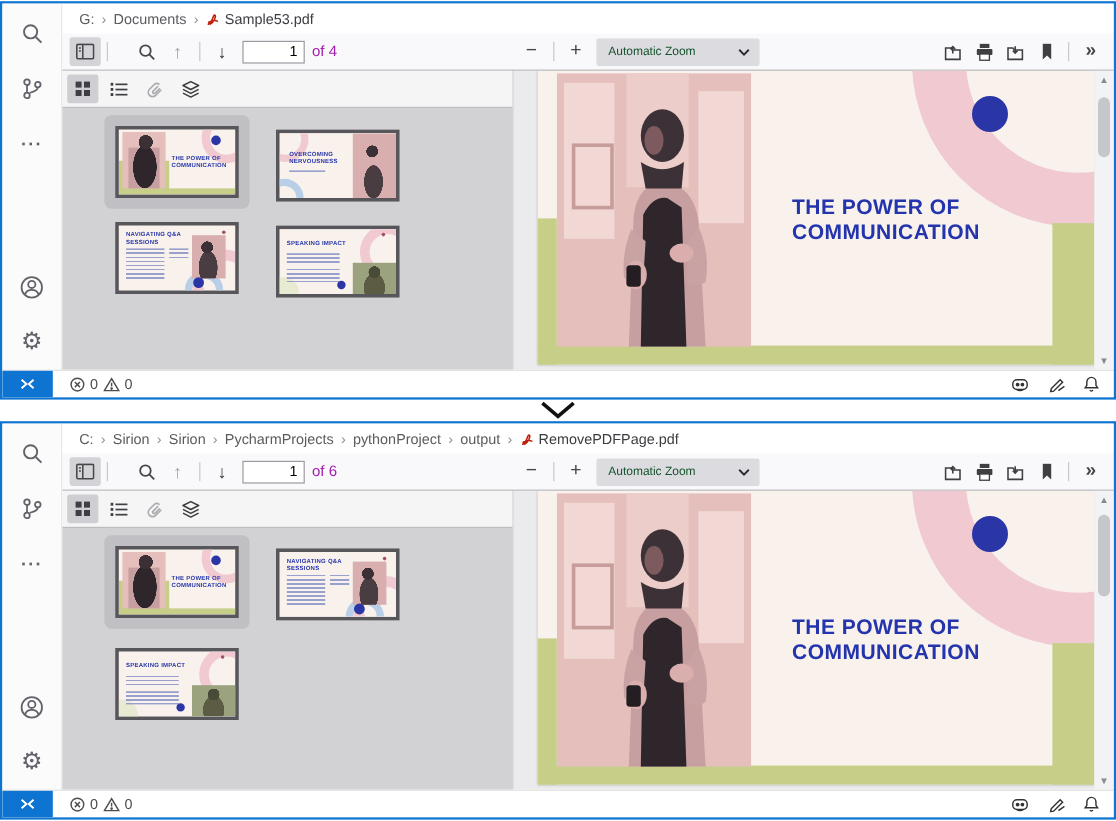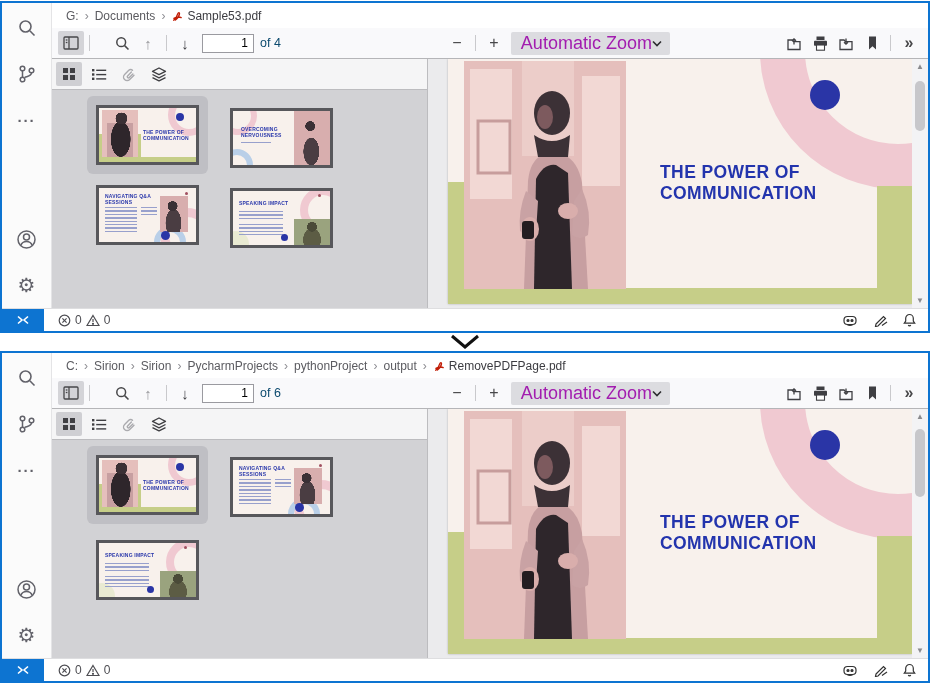--- a/index.html
+++ b/index.html
@@ -20,24 +20,24 @@
   .bc-seg{cursor:pointer;}
   .bc-sep{color:#8e8e93;font-size:12px;}
   .bc-file{color:#3c3c41;display:flex;align-items:center;gap:4px;}
   
   .pdf-toolbar{height:31px;background:#f9f9fb;border-bottom:1px solid #b5b5b8;display:flex;align-items:center;padding:0 6px;box-sizing:border-box;font-size:12.5px;color:#3e3e42;}
   .tb-btn{width:26px;height:24px;display:flex;align-items:center;justify-content:center;border-radius:2px;color:#474749;cursor:pointer;flex:none;}
   .tb-btn.active{background:#d4d4d8;}
   .tb-sep{width:1px;height:16px;background:#c9c9cc;margin:0 5px;flex:none;}
   .tb-arrow{font-size:15px;color:#3e3e42;}
   .page-input{width:52px;height:19px;border:1px solid #9a9aa0;background:#fff;font-size:12px;text-align:right;padding:0 5px;margin:0 6px 0 4px;font-family:inherit;box-sizing:border-box;}
-  .of-label{color:#0c4a6e;margin-right:18px;white-space:nowrap;}
+  .of-label{color:#a21caf;margin-right:4px;white-space:nowrap;}
   .zoom-cluster{display:flex;align-items:center;margin-left:145px;flex:none;}
   .zoom-select{background:#dcdce0;height:23px;display:flex;align-items:center;padding:0 8px 0 10px;margin-left:4px;min-width:118px;justify-content:space-between;cursor:pointer;border-radius:2px;}
-  .zoom-select span{font-size:18px;color:#a21caf;}
+  .zoom-select span{font-size:10px;color:#14532d;}
   .tb-right{margin-left:auto;display:flex;align-items:center;flex:none;}
   
   .content{flex:1;display:flex;min-height:0;}
   .sidebar{width:375px;flex:none;display:flex;flex-direction:column;border-right:1px solid #bcbcbf;min-height:0;}
   .sidebar-tabs{height:30px;background:#f5f5f6;border-bottom:1px solid #bcbcbf;display:flex;align-items:center;padding-left:4px;gap:4px;flex:none;}
   .st-btn{width:26px;height:24px;display:flex;align-items:center;justify-content:center;border-radius:2px;cursor:pointer;}
   .st-btn.active{background:#cfcfd3;}
   .thumbs{flex:1;background:#d2d2d5;position:relative;overflow:hidden;}
   .thumb-sel{position:absolute;background:#bfbfc4;border-radius:6px;padding:9px;}
   .thumb{width:103px;height:60px;border:3px solid #57575b;background:#f8f1ec;position:relative;overflow:hidden;box-sizing:border-box;cursor:pointer;}

